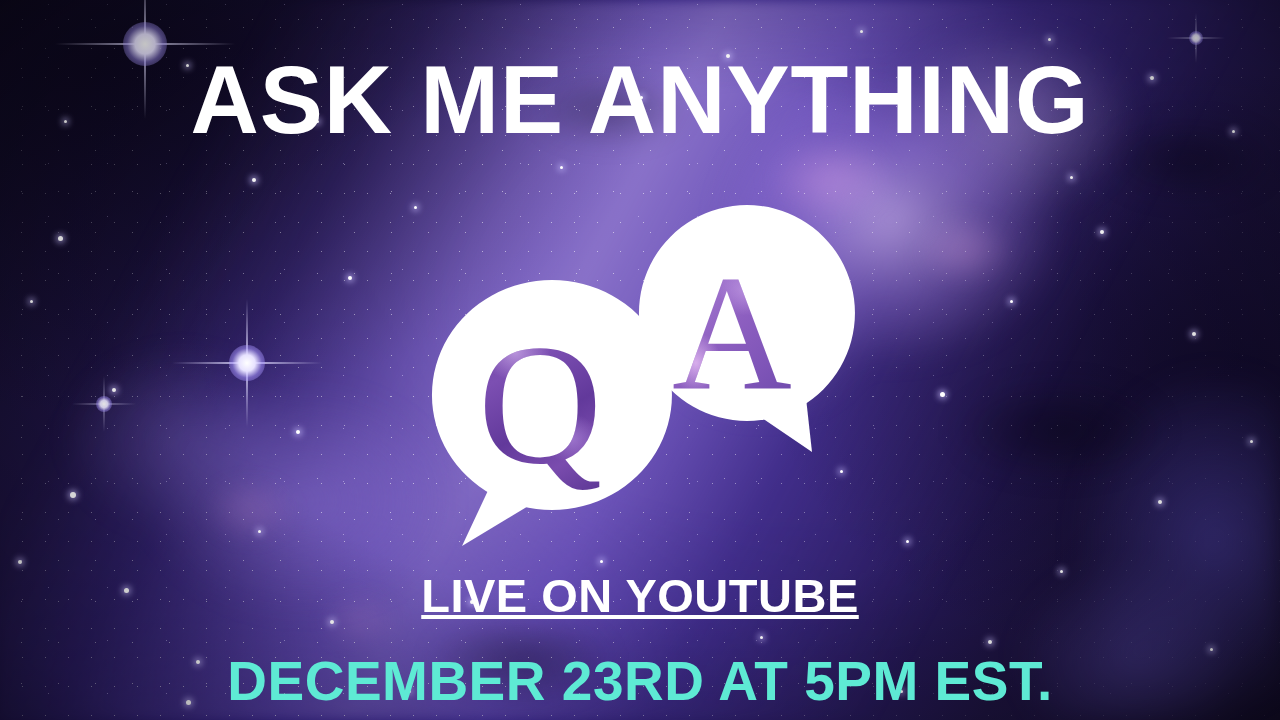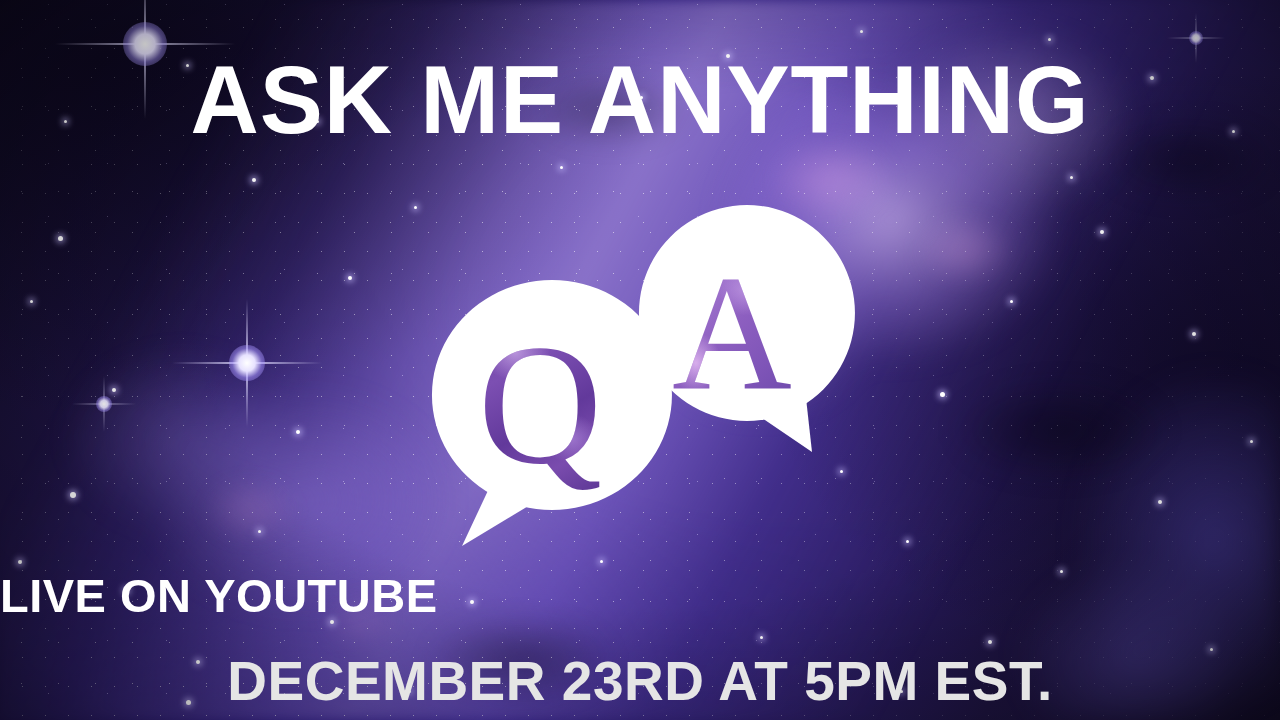--- a/index.html
+++ b/index.html
@@ -159,35 +159,37 @@
     line-height: 1;
     letter-spacing: 1px;
     white-space: nowrap;
     transform: scaleX(0.985);
   }
 
   .subline-1 {
     position: absolute;
     left: 0; right: 0;
     top: 572px;
+    text-align: center;
     color: #ffffff;
     font-family: "Liberation Sans", sans-serif;
     font-weight: bold;
     font-size: 47px;
     line-height: 1;
     letter-spacing: 0.5px;
     white-space: nowrap;
+    text-decoration: underline;
   }
 
   .subline-2 {
     position: absolute;
     left: 0; right: 0;
     top: 654px;
     text-align: center;
-    color: #e5e5e5;
+    color: #5eead4;
     font-family: "Liberation Sans", sans-serif;
     font-weight: bold;
     font-size: 55px;
     line-height: 1;
     letter-spacing: 0.5px;
     white-space: nowrap;
   }
 
   
   .bubbles {

